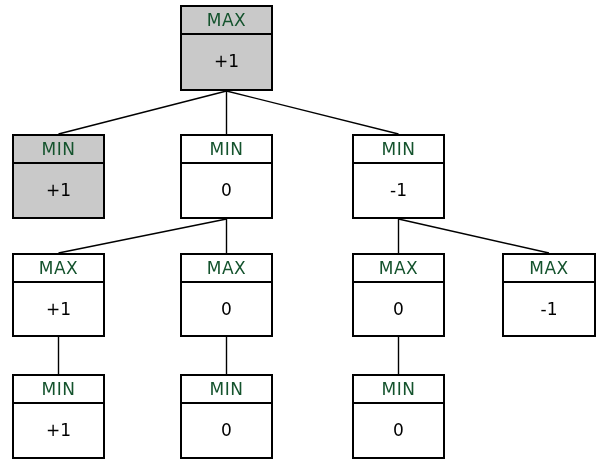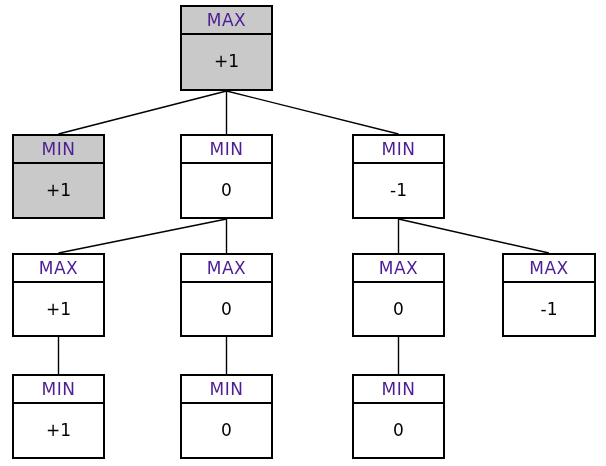--- a/index.html
+++ b/index.html
@@ -28,21 +28,21 @@
     border: 2px solid #000000;
     background: #ffffff;
     text-align: center;
   }
   .node-header {
     box-sizing: border-box;
     height: 28px;
     border-bottom: 2px solid #000000;
     font-size: 17px;
     line-height: 26px;
-    color: #4c1d95;
+    color: #14532d;
     letter-spacing: 0.5px;
   }
   .node-value {
     box-sizing: border-box;
     height: 53px;
     font-size: 17px;
     line-height: 53px;
     color: #000000;
   }
 </style>

